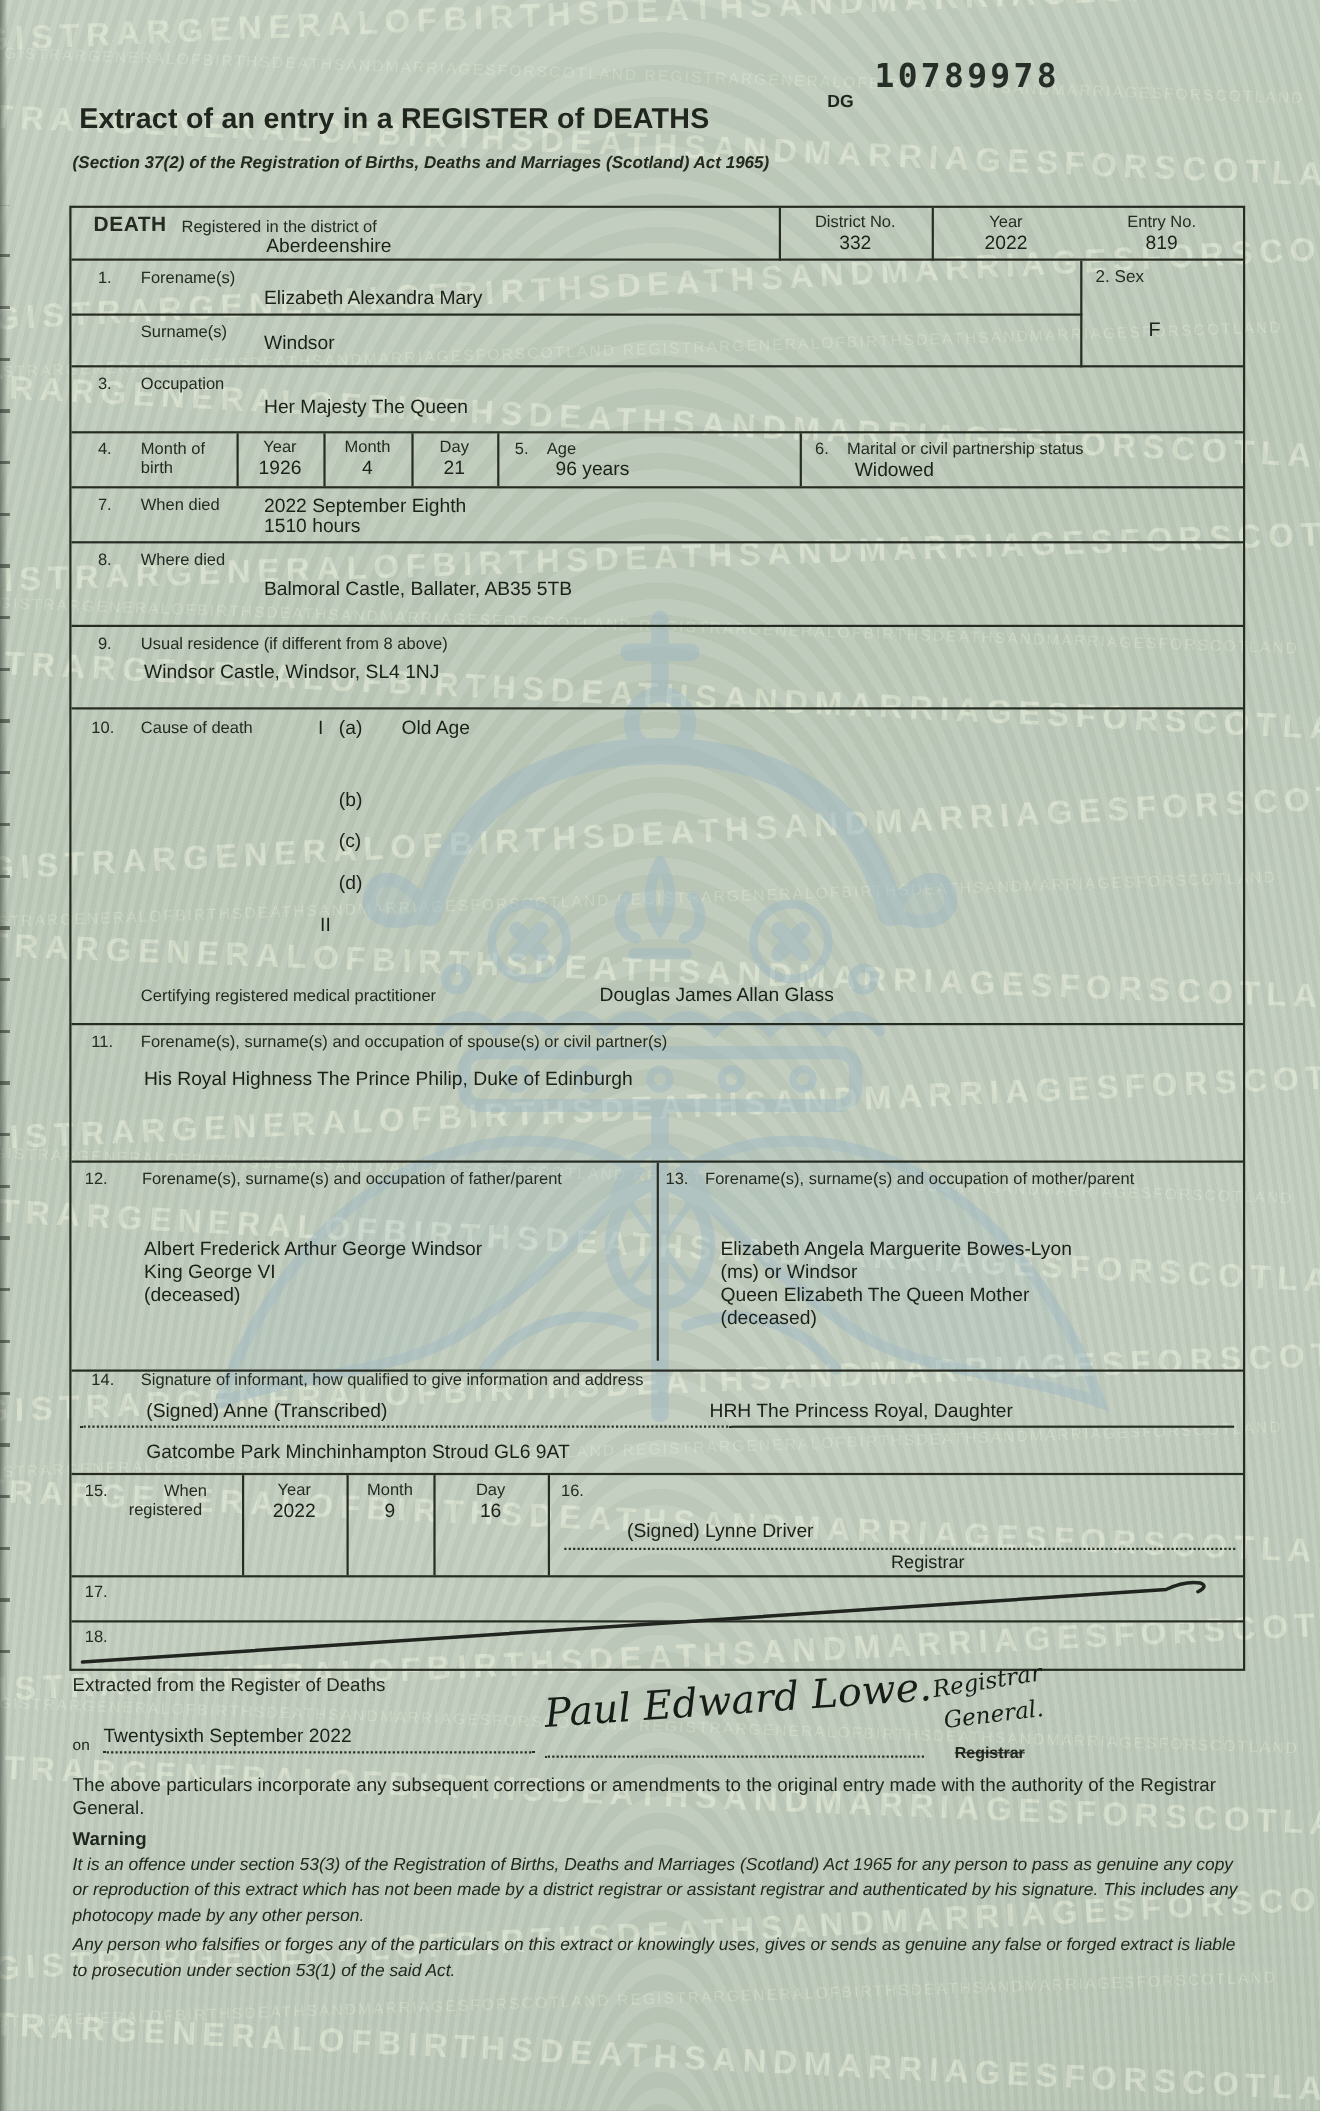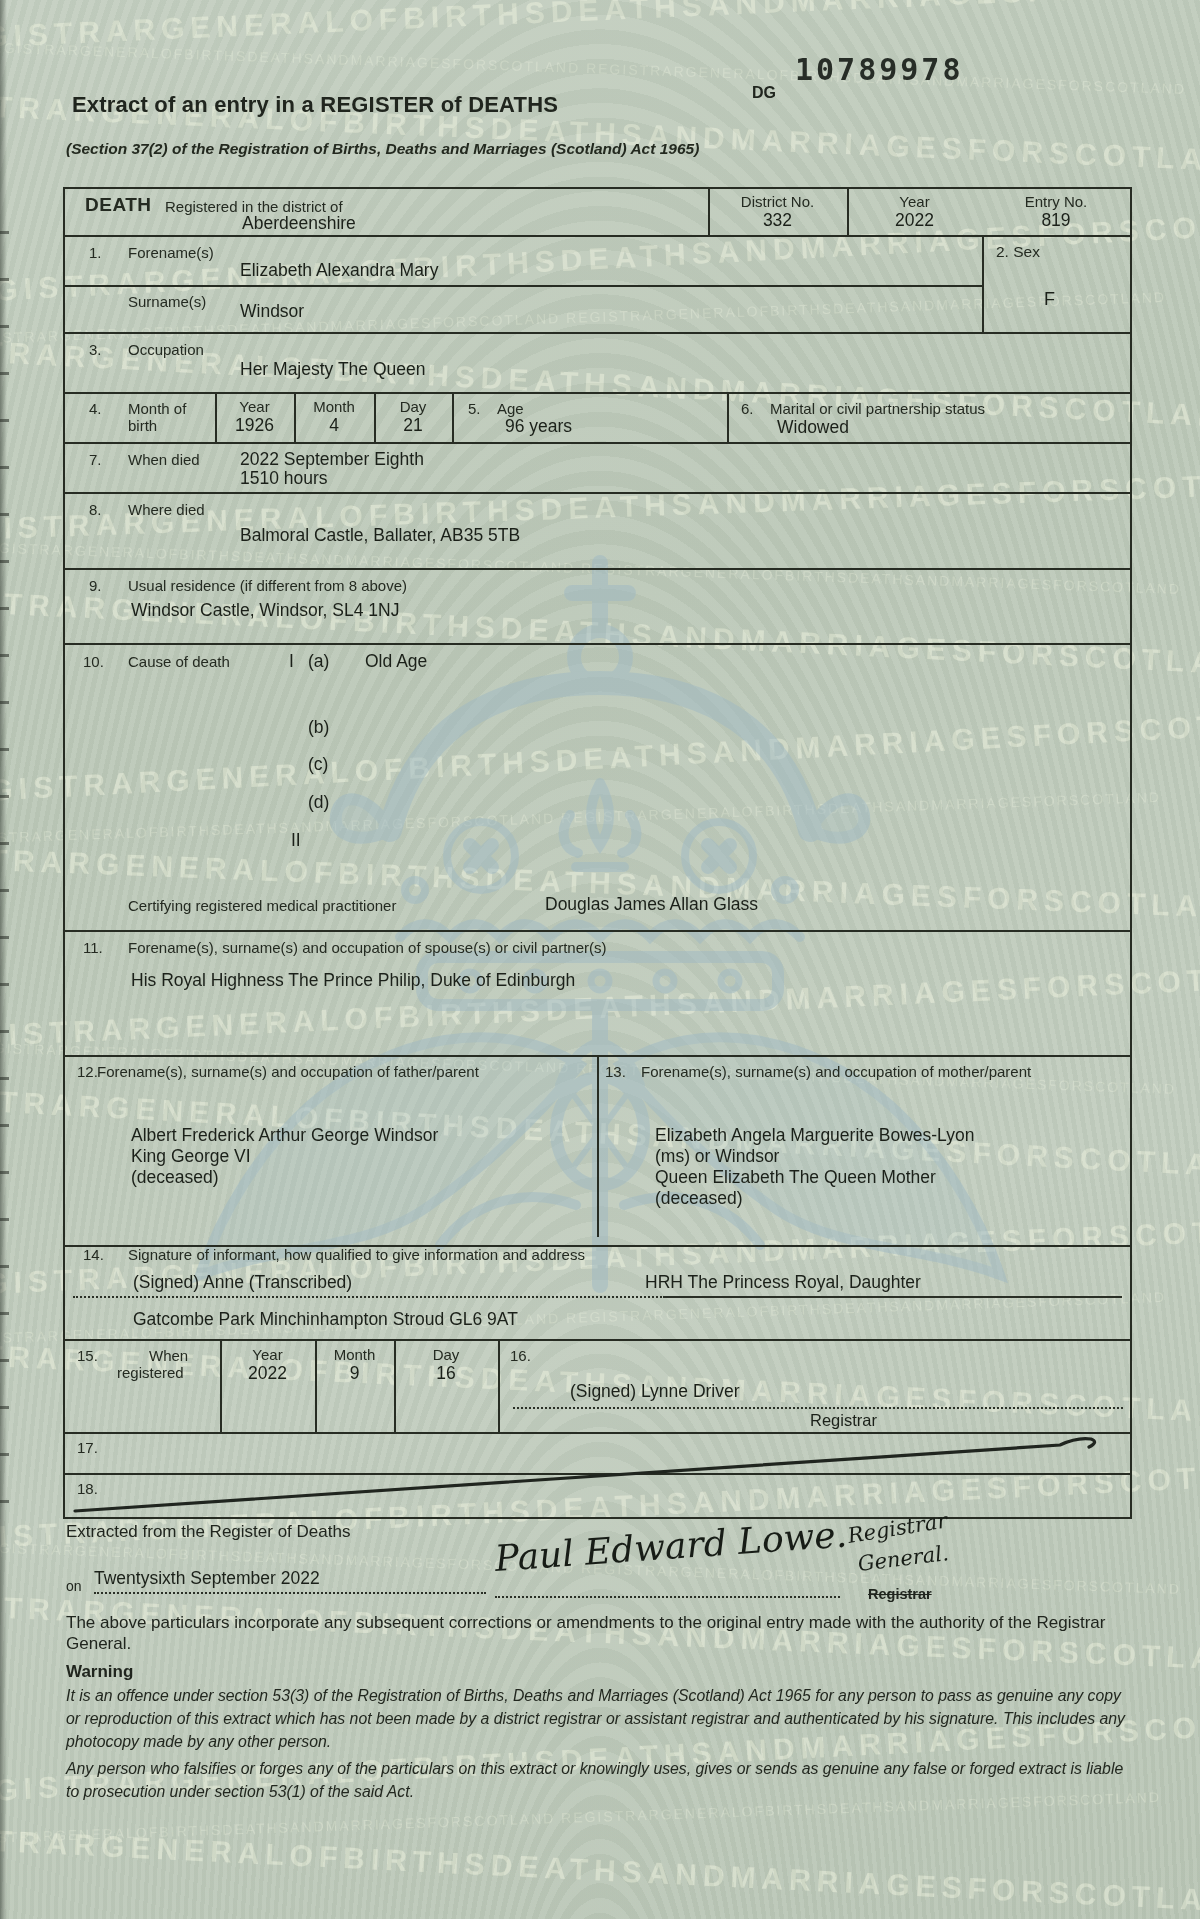--- a/index.html
+++ b/index.html
@@ -14,21 +14,21 @@
   .wm-big{font-size:30px;letter-spacing:6px;}
   .wm-sm{font-size:14px;letter-spacing:2px;color:rgba(236,241,222,0.35);font-weight:normal;}
   .guilloche{position:absolute;inset:0;pointer-events:none;
     background:repeating-radial-gradient(ellipse at 50% 115%,rgba(255,255,255,0.05) 0 4px,rgba(95,115,98,0.05) 4px 8px);}
   .edge-left{position:absolute;left:0;top:0;width:7px;height:100%;
     background:linear-gradient(to right,rgba(42,50,42,0.5),rgba(42,50,42,0));}
   .edge-ticks{position:absolute;left:0;top:187px;width:9px;height:1330px;
     background:repeating-linear-gradient(to bottom,transparent 0 44px,rgba(35,40,33,0.55) 44px 47px);}
   .emblem{position:absolute;left:140px;top:545px;width:920px;height:790px;opacity:0.5;pointer-events:none;}
   
-  .title{position:absolute;left:72px;top:92px;font-size:22px;font-weight:bold;letter-spacing:0.2px;}
+  .title{position:absolute;left:72px;top:92px;font-size:26px;font-weight:bold;letter-spacing:0.2px;}
   .serial{position:absolute;left:795px;top:52px;font-family:"DejaVu Sans Mono",monospace;
     font-size:30px;font-weight:bold;letter-spacing:3px;color:#272d27;}
   .serial-prefix{position:absolute;left:752px;top:84px;font-size:16px;font-weight:bold;}
   .section-note{position:absolute;left:66px;top:140px;font-size:15.5px;font-style:italic;font-weight:bold;color:#23291f;}
   
   .dtable{position:absolute;left:63px;top:187px;width:1065px;height:1328px;
     border:2px solid #272c23;box-sizing:content-box;}
   .trow{position:absolute;left:0;width:1065px;border-bottom:2px solid #272c23;box-sizing:border-box;}
   .trow.last{border-bottom:none;}
   .vline{position:absolute;width:2px;background:#272c23;}
@@ -231,21 +231,21 @@
 
     <div class="trow" style="top:743px;height:125px;">
       <span class="num" style="left:18px;top:7px;">11.</span>
       <span class="lab" style="left:63px;top:7px;">Forename(s), surname(s) and occupation of spouse(s) or civil partner(s)</span>
       <span class="val" style="left:66px;top:38px;">His Royal Highness The Prince Philip, Duke of Edinburgh</span>
     </div>
 
     <div class="trow" style="top:868px;height:190px;">
       <div class="vline" style="left:532px;top:0;height:180px;"></div>
       <span class="num" style="left:12px;top:6px;">12.</span>
-      <span class="lab" style="left:32px;top:6px;">Forename(s), surname(s) and occupation of father/parent</span>
+      <span class="lab" style="left:64px;top:6px;">Forename(s), surname(s) and occupation of father/parent</span>
       <span class="val" style="left:66px;top:68px;">Albert Frederick Arthur George Windsor</span>
       <span class="val" style="left:66px;top:89px;">King George VI</span>
       <span class="val" style="left:66px;top:110px;">(deceased)</span>
       <span class="num" style="left:540px;top:6px;">13.</span>
       <span class="lab" style="left:576px;top:6px;">Forename(s), surname(s) and occupation of mother/parent</span>
       <span class="val" style="left:590px;top:68px;">Elizabeth Angela Marguerite Bowes-Lyon</span>
       <span class="val" style="left:590px;top:89px;text-align:right;">(ms) or Windsor</span>
       <span class="val" style="left:590px;top:110px;">Queen Elizabeth The Queen Mother</span>
       <span class="val" style="left:590px;top:131px;">(deceased)</span>
     </div>

